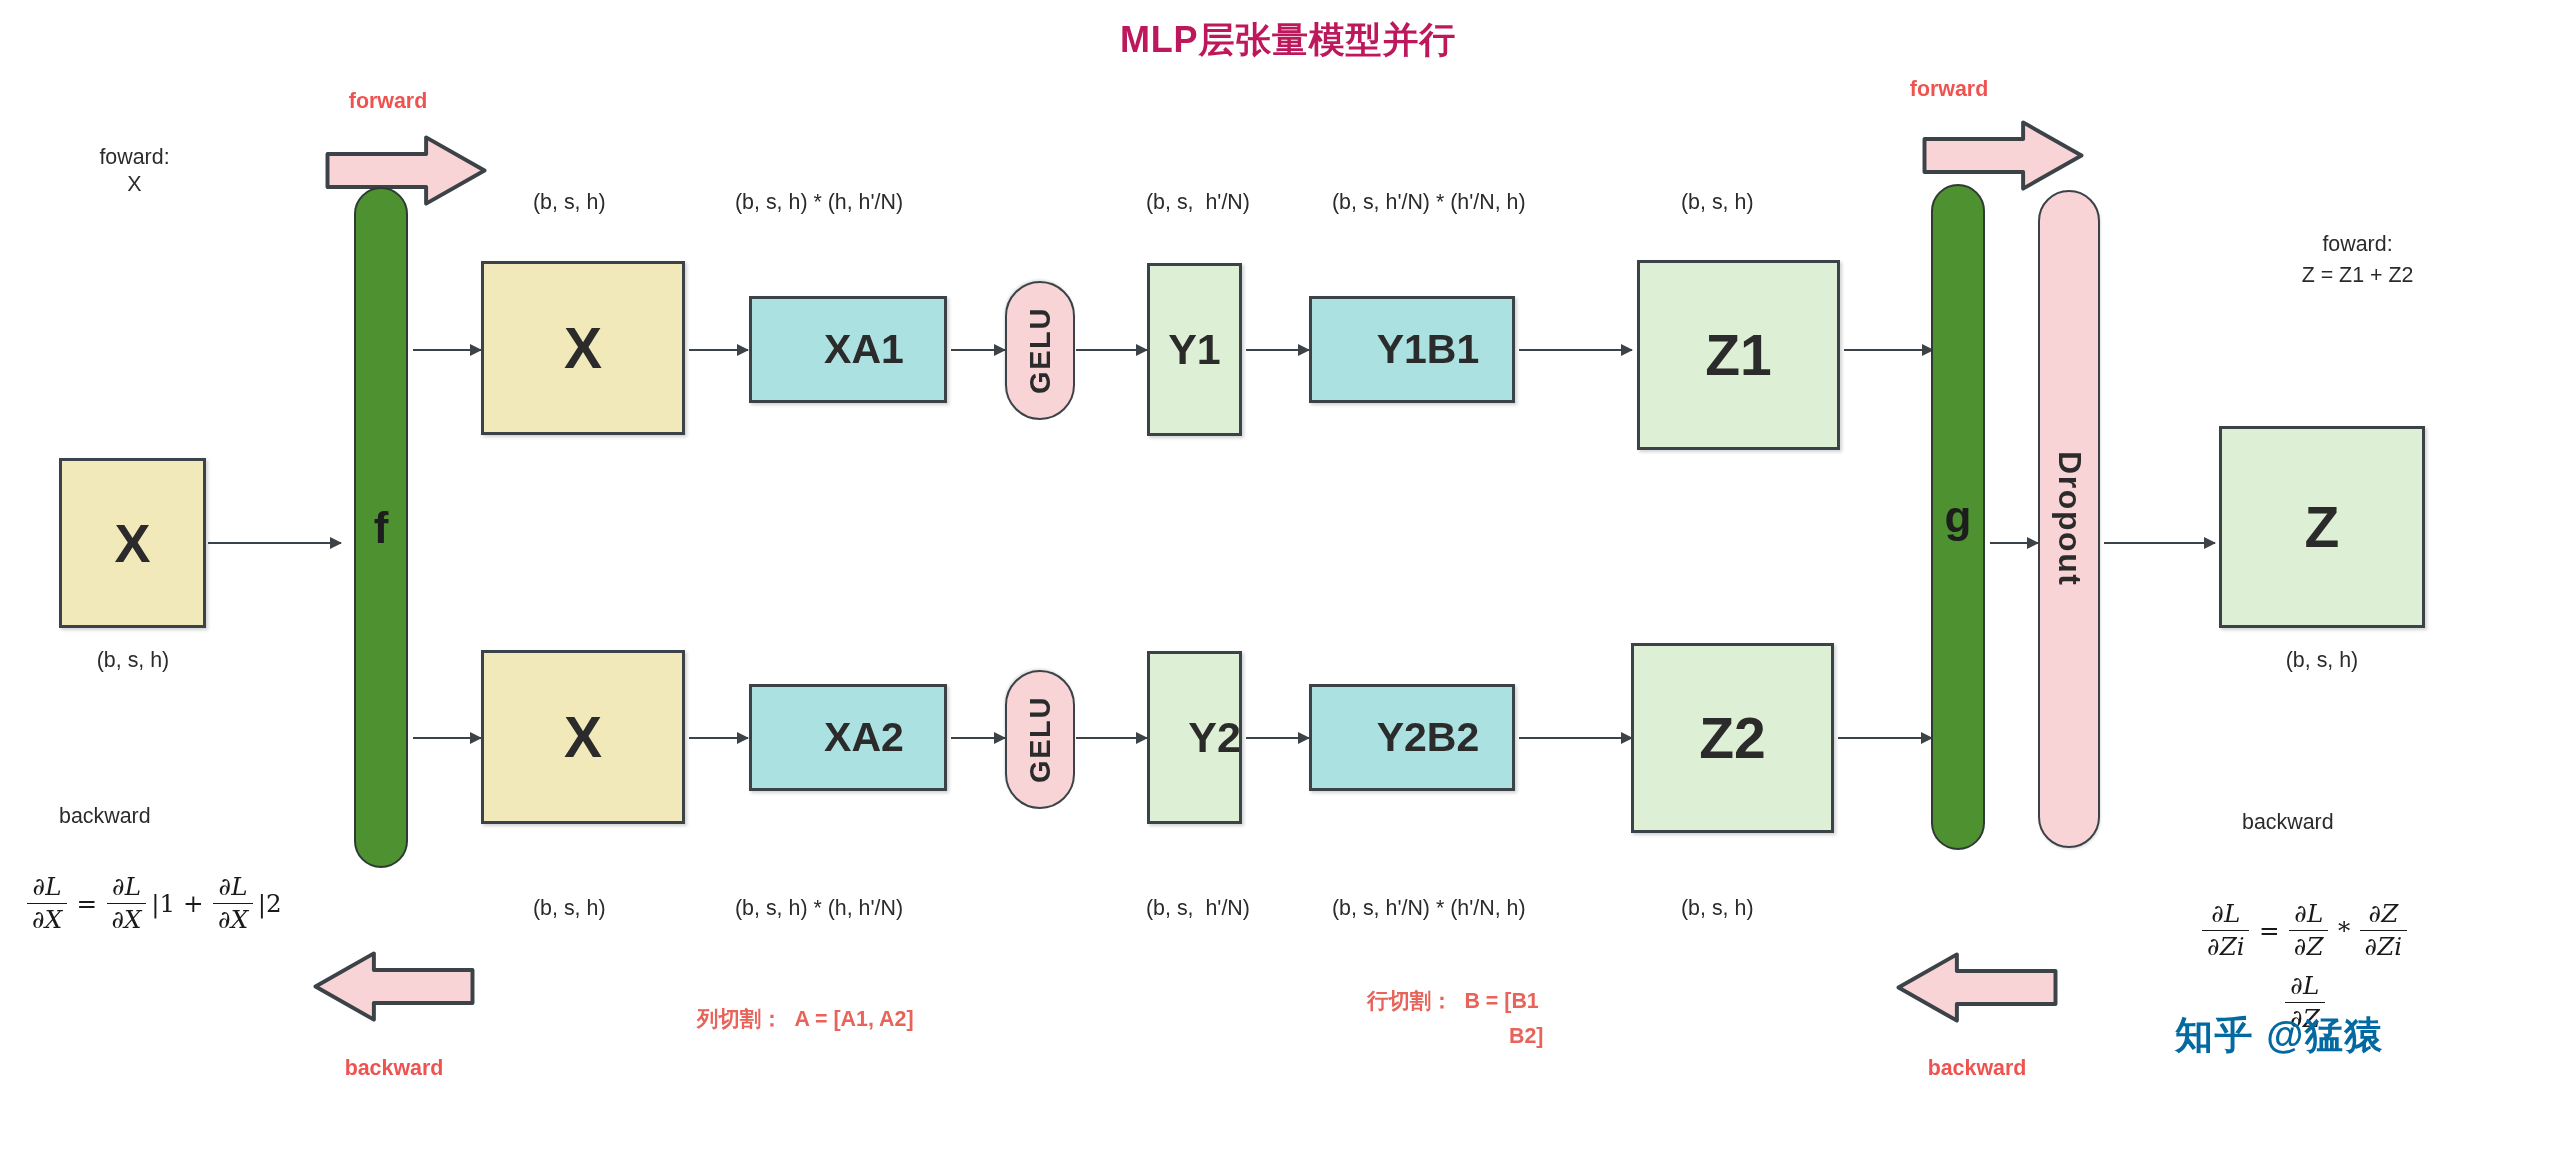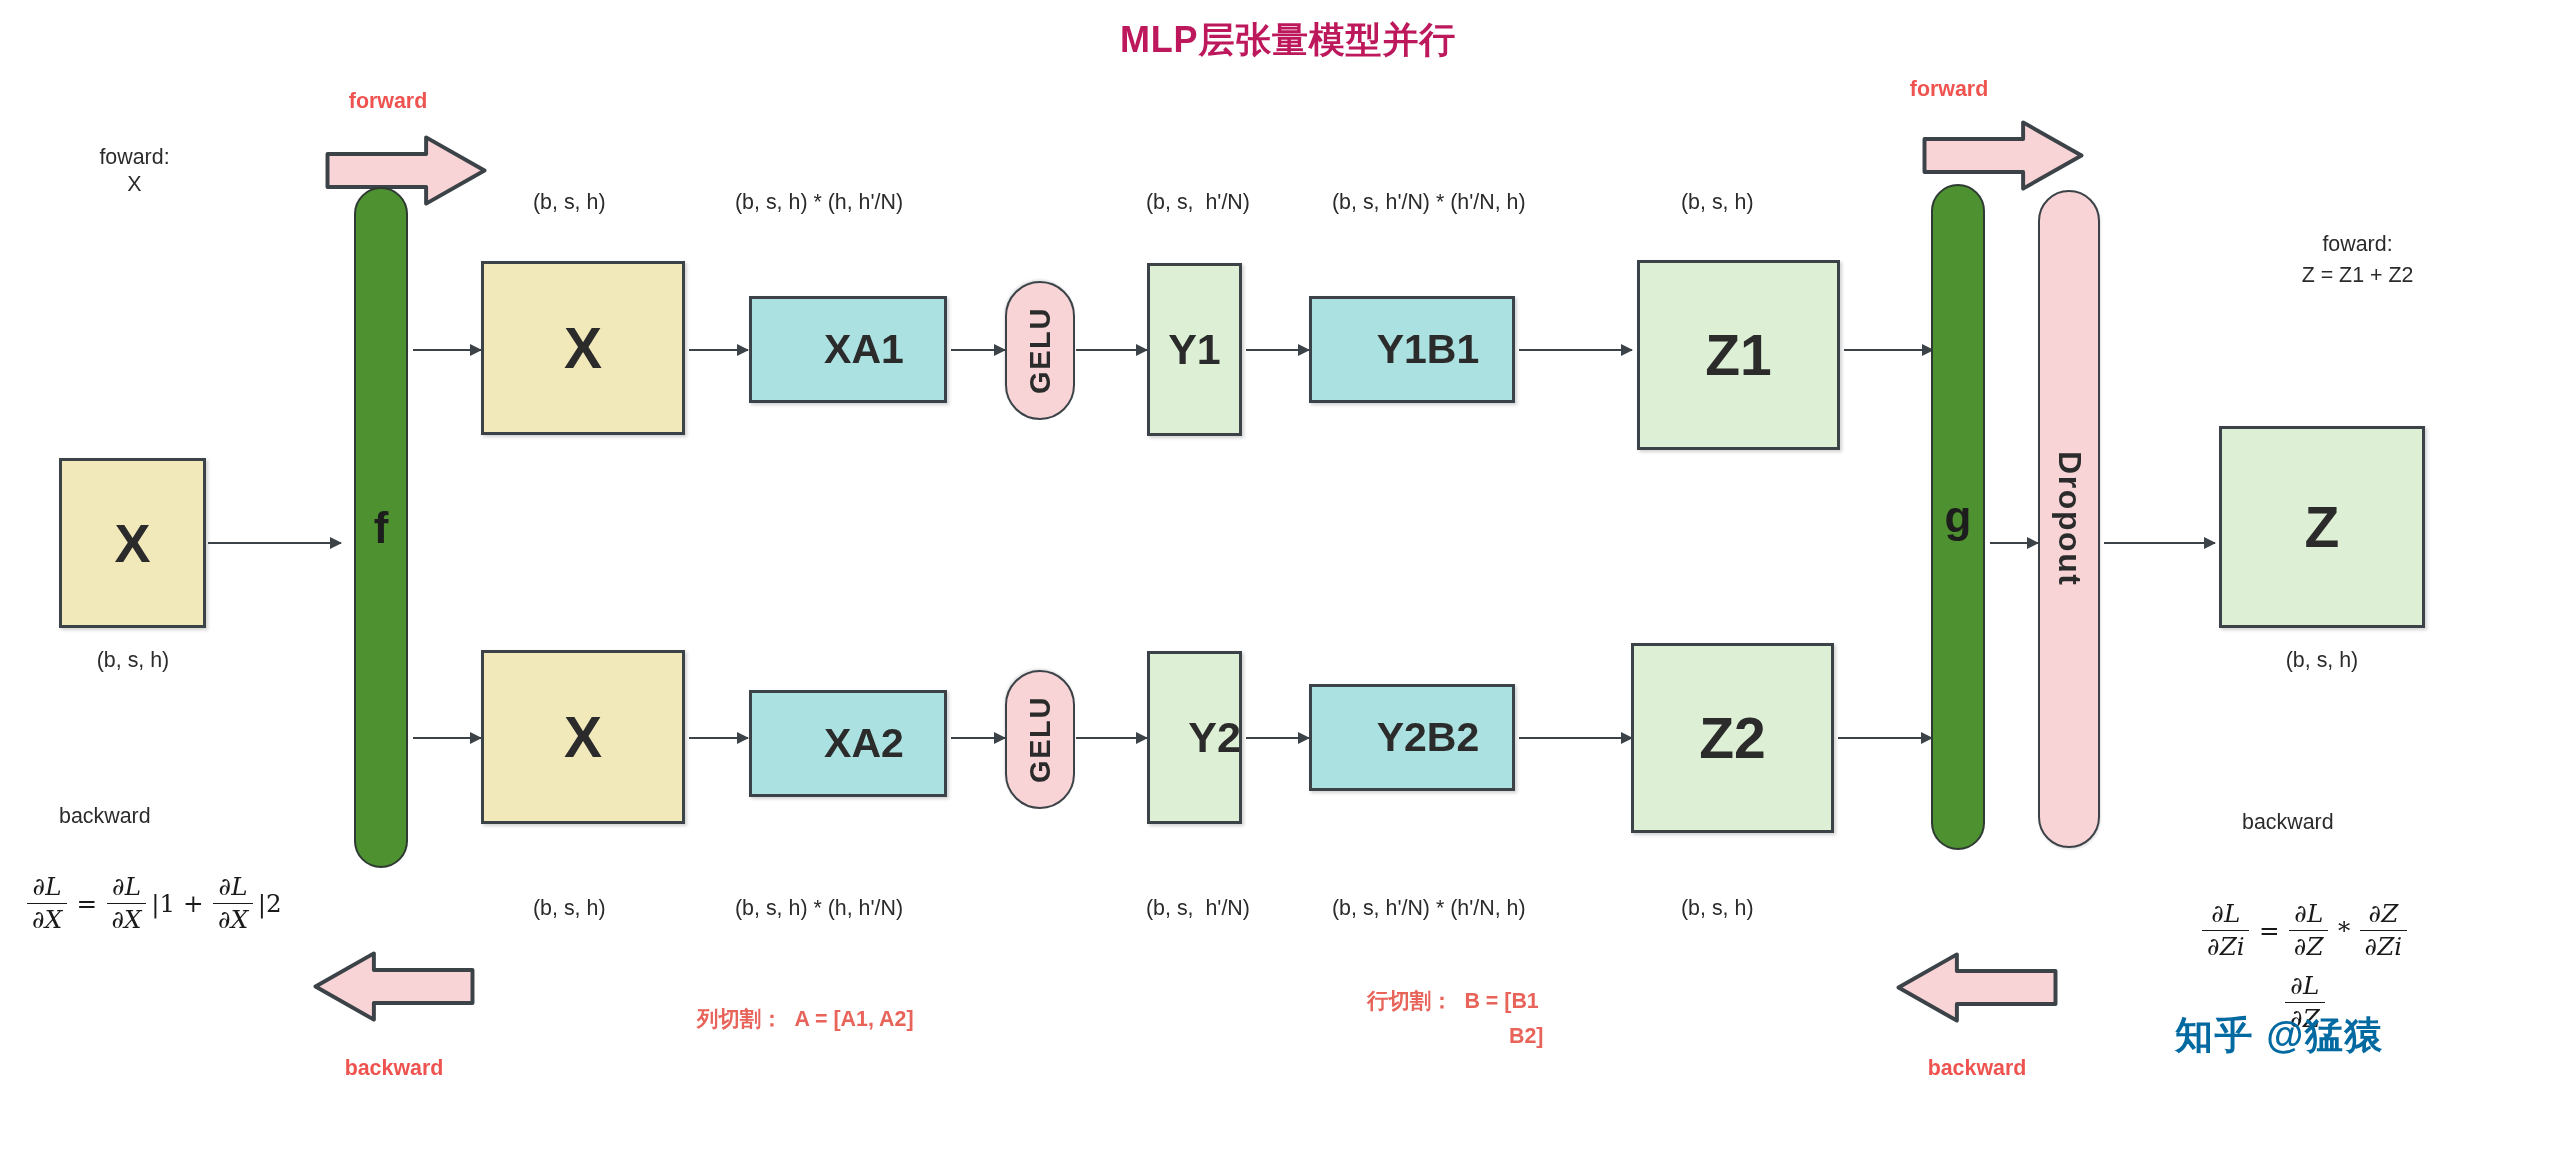--- a/index.html
+++ b/index.html
@@ -236,21 +236,21 @@
   <div class="abs conn" style="left:1844px;top:349px;width:89px;"></div>
 
   <div class="abs conn" style="left:413px;top:737px;width:68px;"></div>
 
   <div class="abs box yellow" style="left:481px;top:650px;width:204px;height:174px;font-size:57px;">
     <span>X</span>
   </div>
 
   <div class="abs conn" style="left:689px;top:737px;width:59px;"></div>
 
-  <div class="abs box cyan" style="left:749px;top:684px;width:198px;height:107px;font-size:41px;margin-top:6px;">
+  <div class="abs box cyan" style="left:749px;top:684px;width:198px;height:107px;font-size:41px;">
     <span>XA2</span>
   </div>
 
   <div class="abs conn" style="left:951px;top:737px;width:54px;"></div>
 
   <div class="abs pinkpill vtext-up" style="left:1005px;top:670px;width:70px;height:139px;font-size:29px;letter-spacing:1.6px;">
     <span>GELU</span>
   </div>
 
   <div class="abs conn" style="left:1076px;top:737px;width:71px;"></div>

